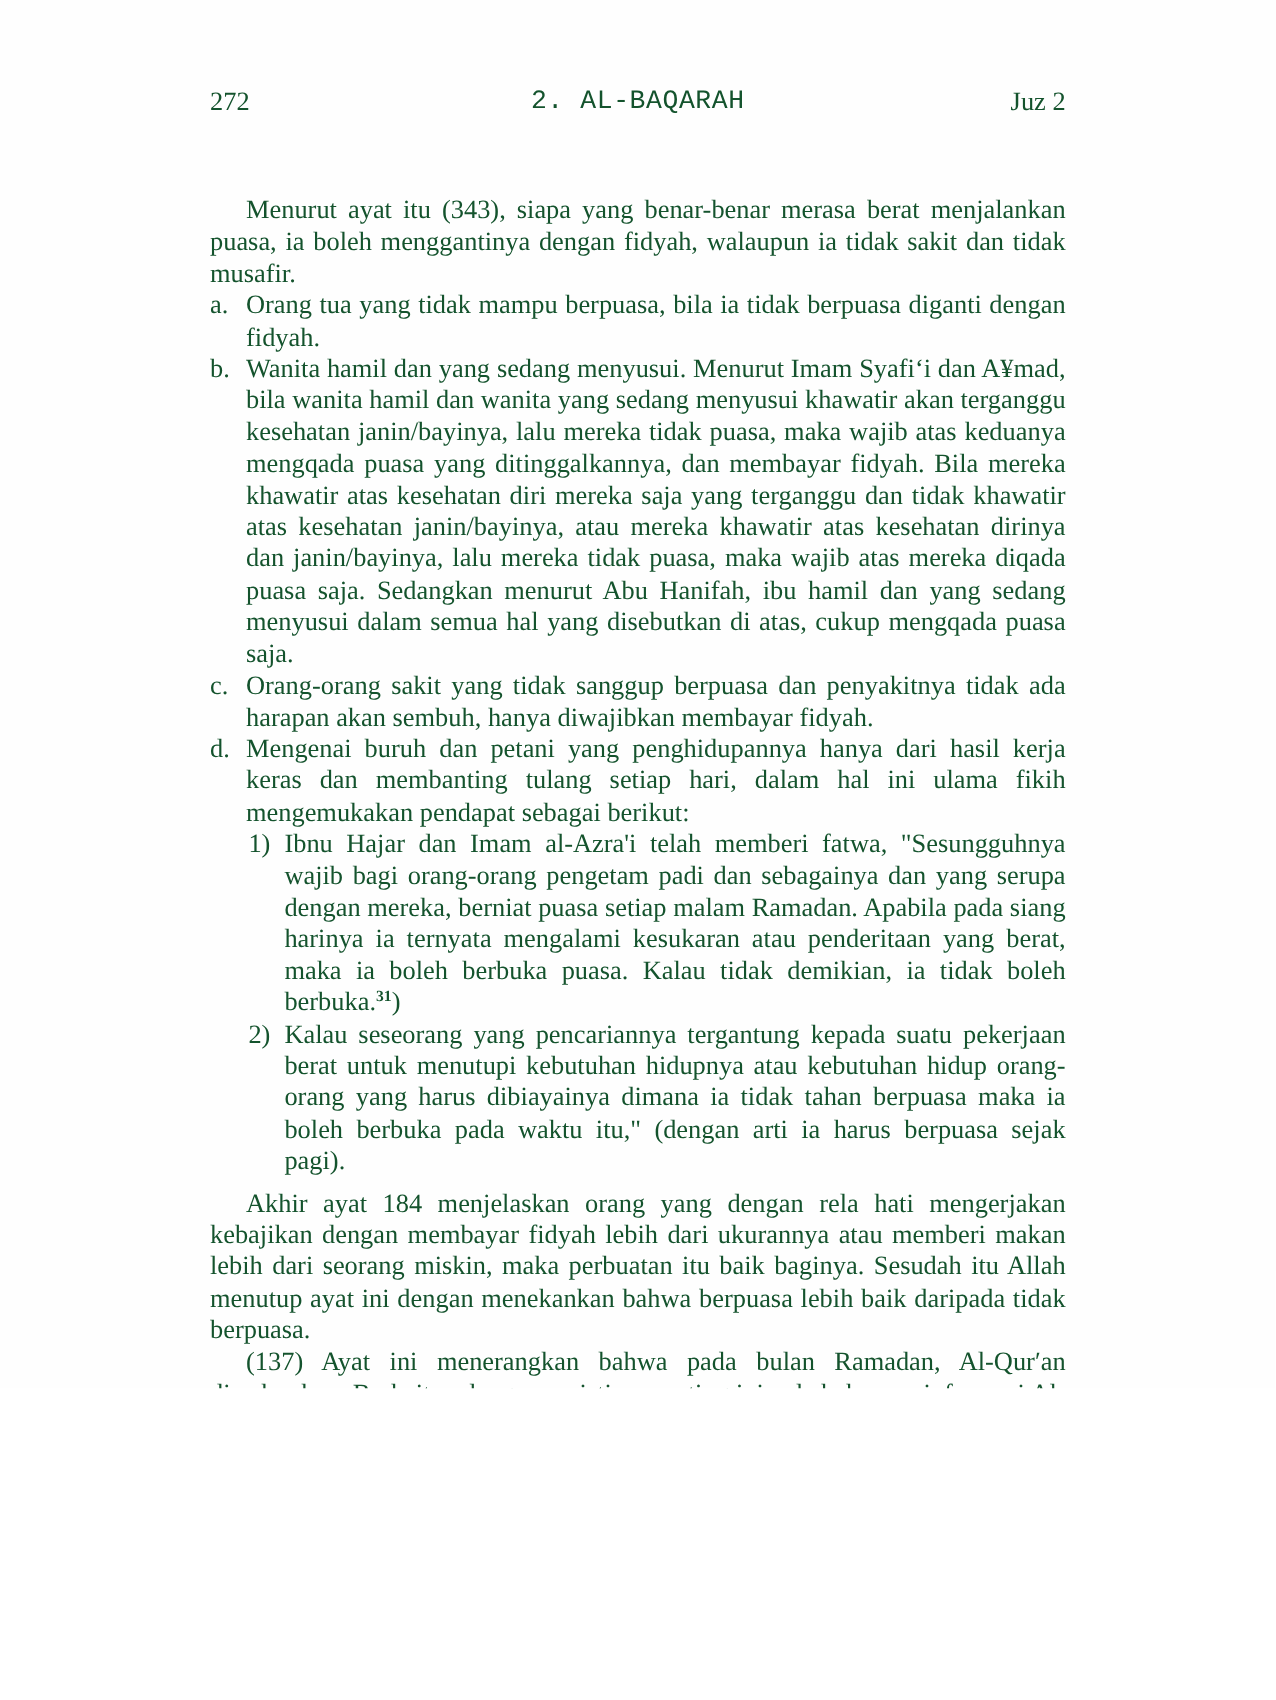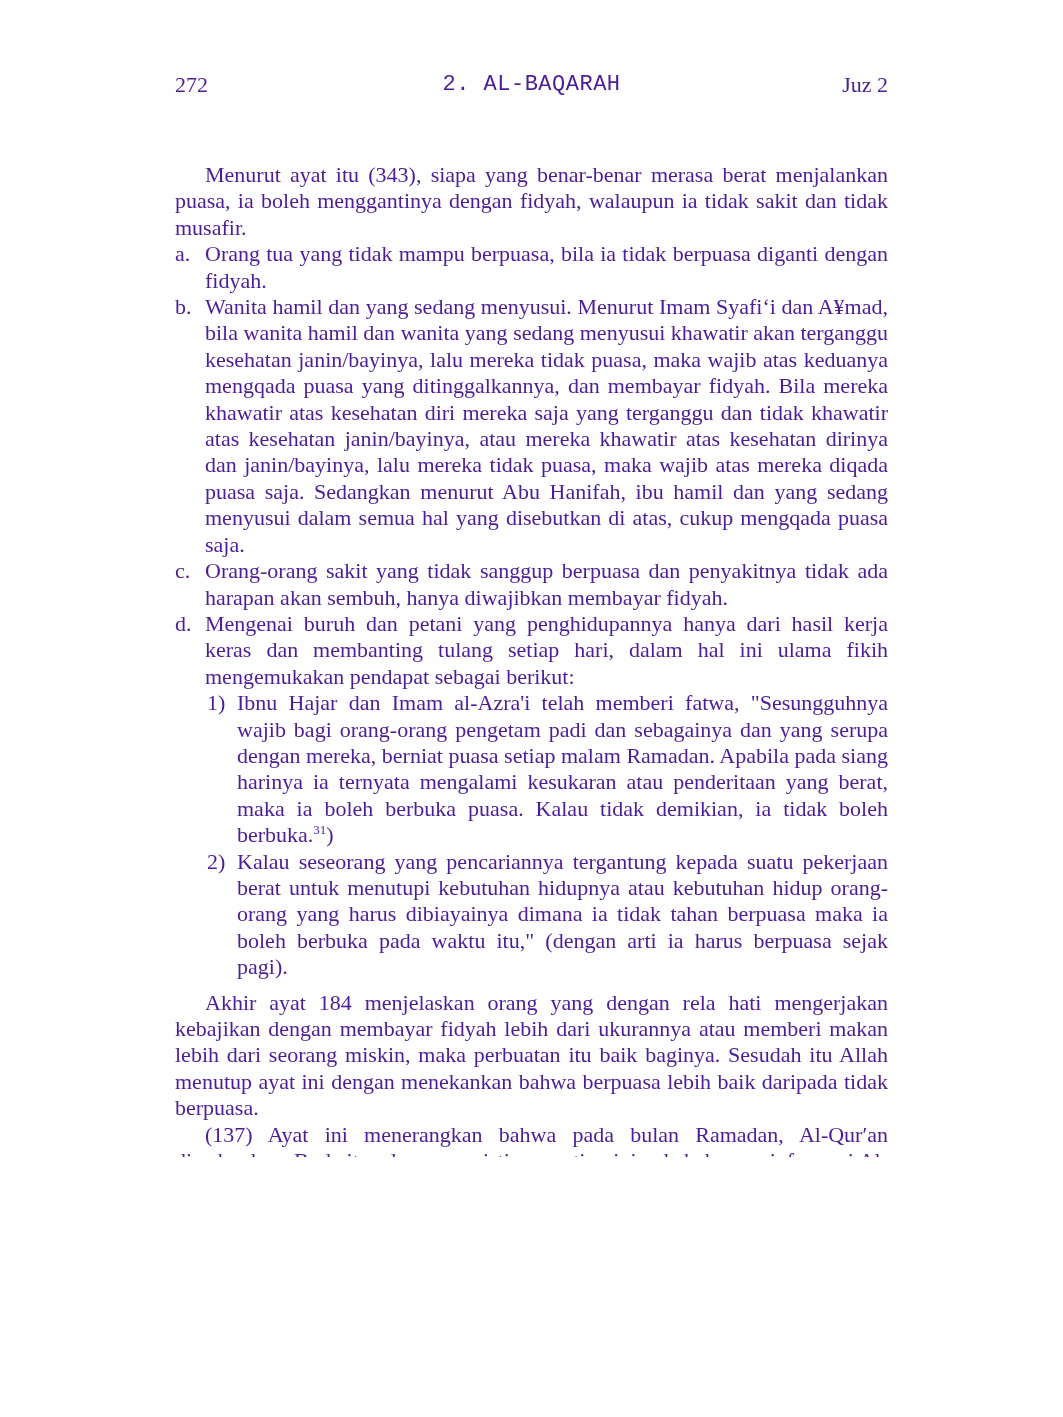--- a/index.html
+++ b/index.html
@@ -6,21 +6,21 @@
     margin: 0;
     padding: 0;
     background: #ffffff;
   }
   .page {
     position: relative;
     width: 1063px;
     height: 1157px;
     box-sizing: border-box;
     background: #fefefe;
-    color: #4c1d95;
+    color: #14532d;
     font-family: "Liberation Serif", "DejaVu Serif", serif;
     font-size: 22px;
     line-height: 26.4px;
     padding: 72px 175px 0 175px;
     overflow: hidden;
   }
   .page-header {
     position: relative;
     height: 27px;
     margin-bottom: 63px;
@@ -62,21 +62,21 @@
   .subli .marker {
     flex: none;
     width: 30px;
   }
   .subli .li-text {
     flex: 1;
     text-align: justify;
   }
   sup.fn-ref {
     font-size: 13px;
-    font-weight: normal;
+    font-weight: bold;
     line-height: 0;
     vertical-align: super;
     margin-top: 48px;
   }
 
   .footnote-block { margin-top: 17px; }
   .fn-rule {
     width: 300px;
     height: 2px;
     background: #3c3c3c;

